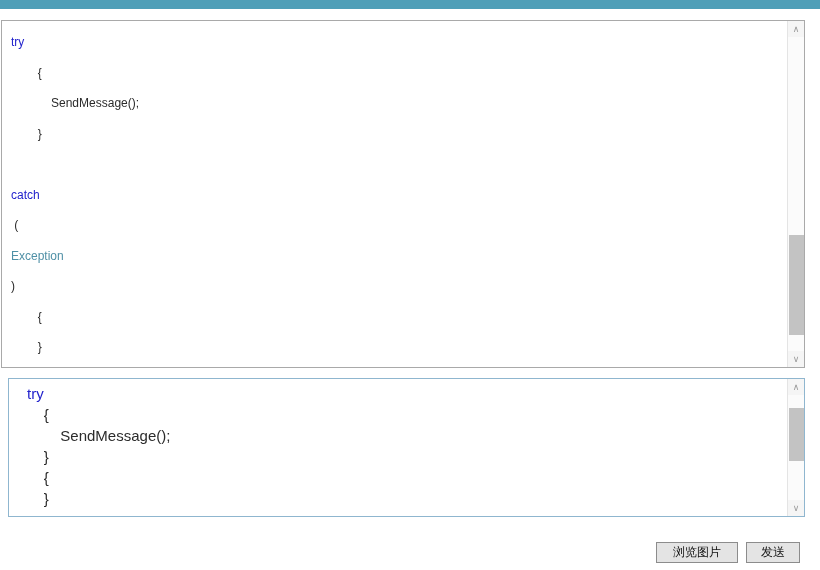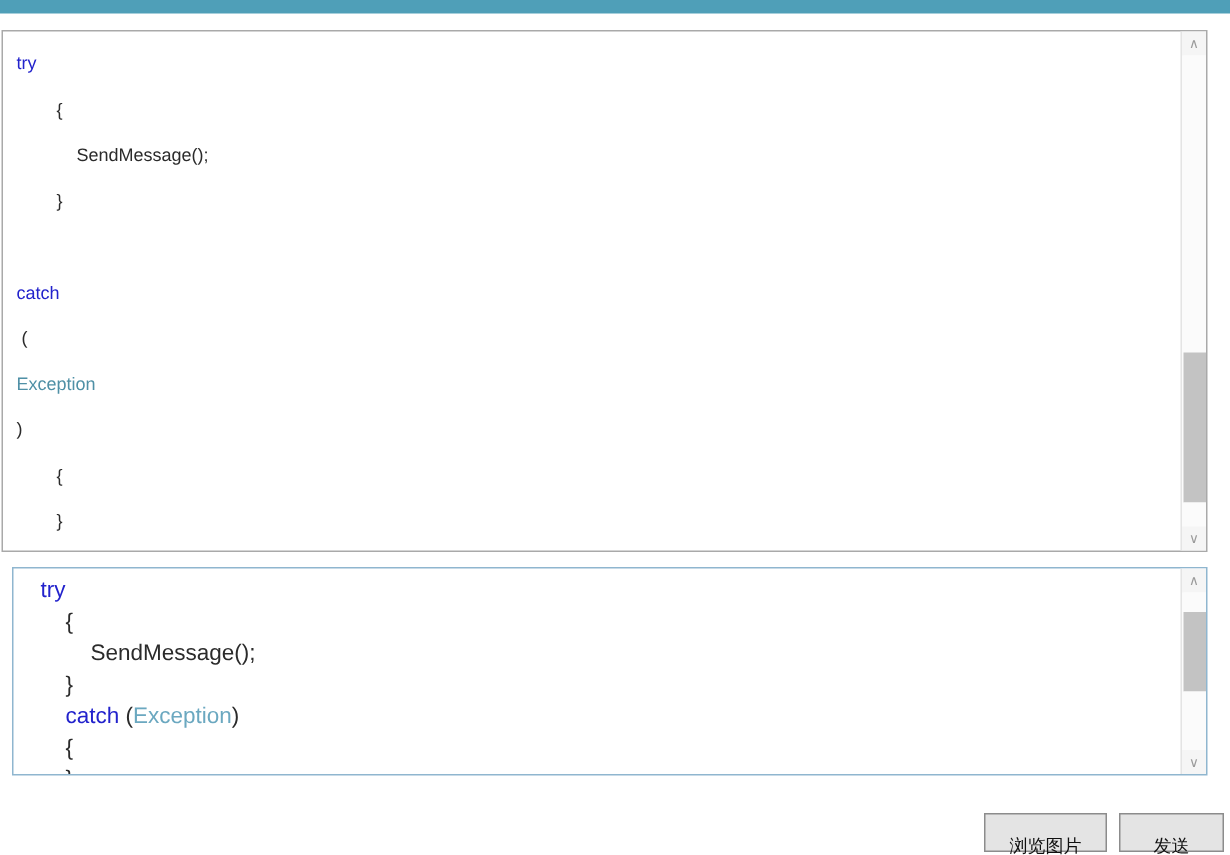--- a/index.html
+++ b/index.html
@@ -156,24 +156,24 @@
     height: 21px;
     background: #e4e4e4;
     border: 1px solid #8c8c8c;
     box-sizing: border-box;
     font-family: "Liberation Sans", sans-serif;
     font-size: 12px;
     color: #111111;
     text-align: center;
     line-height: 19px;
     cursor: pointer;
-    padding: 12px;
+    padding: 0;
   }
   .btn-browse { left: 656px; width: 82px; }
-  .btn-send   { left: 746px; width: 70px; }
+  .btn-send   { left: 746px; width: 54px; }
 </style>
 </head>
 <body>
 
 <div id="app">
 
   <div class="top-bar"></div>
 
   <div class="editor-panel">
     <div class="editor-lines">
@@ -198,21 +198,20 @@
       <div class="arrow down">∨</div>
     </div>
   </div>
 
   <div class="preview-panel">
     <div class="preview-lines">
         <div class="pv-line"><span class="kw">try</span></div>
         <div class="pv-line"><span class="punc">    {</span></div>
         <div class="pv-line"><span class="punc">        SendMessage();</span></div>
         <div class="pv-line"><span class="punc">    }</span></div>
-        <div class="pv-line"><span class="punc">    </span><span class="kw">catch</span><span class="punc"> (</span><span class="type">Exception</span><span class="punc">)</span></div>
         <div class="pv-line"><span class="punc">    {</span></div>
         <div class="pv-line"><span class="punc">    }</span></div>
       </div>
 
     <div class="vscroll">
       <div class="arrow up">∧</div>
       <div class="track-top" style="top: 16px; height: 13px;"></div>
       <div class="thumb" style="top: 29px; height: 53px;"></div>
       <div class="track-bottom" style="top: 82px; height: 39px;"></div>
       <div class="arrow down">∨</div>

